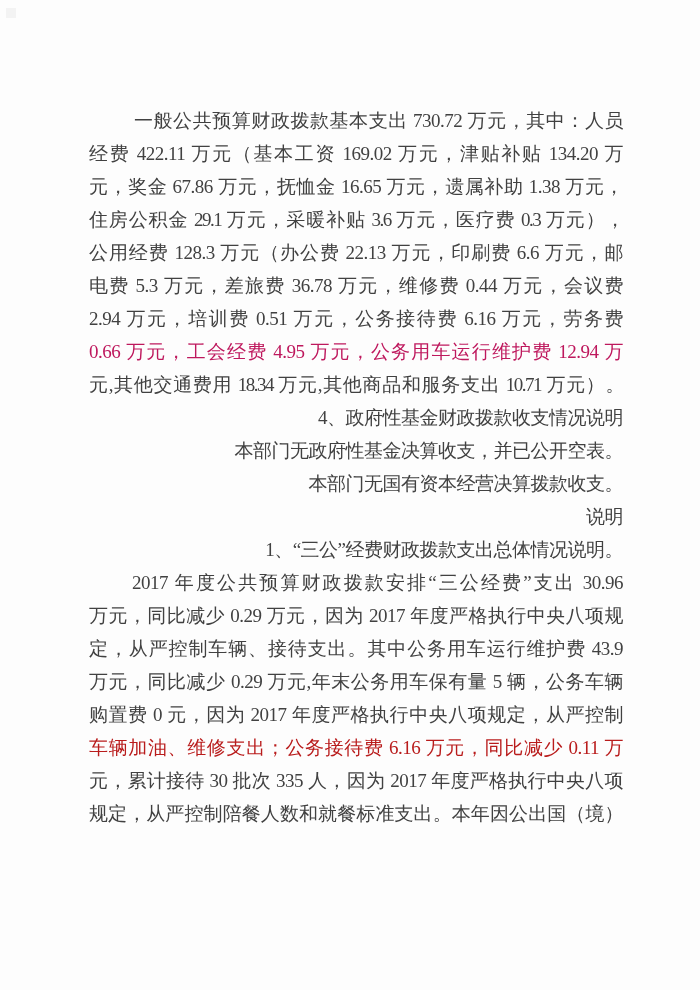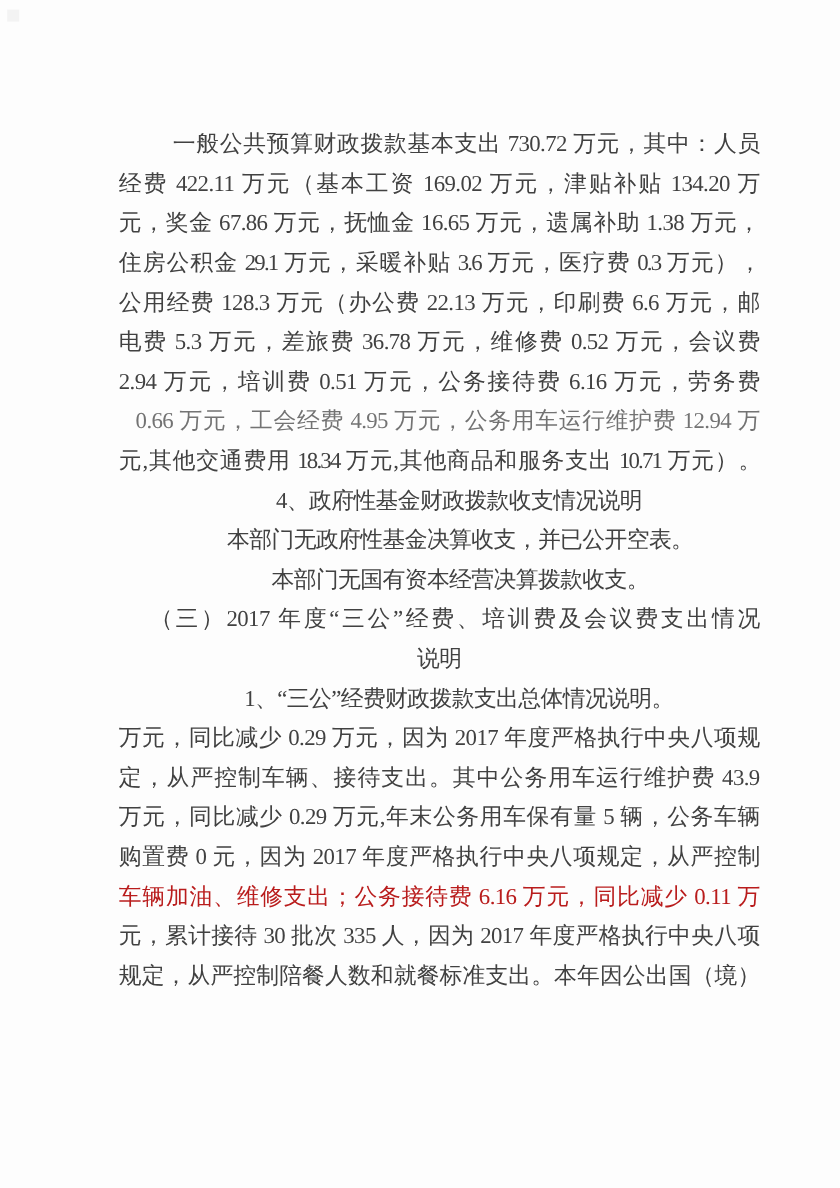--- a/index.html
+++ b/index.html
@@ -15,31 +15,31 @@
     overflow: hidden;
   }
   .scan-speck {
     position: absolute;
     left: 6px; top: 8px;
     width: 10px; height: 10px;
     background: #f3f3f3;
   }
   .doc-body {
     position: absolute;
-    left: 99px; top: 104px;
+    left: 89px; top: 104px;
     width: 534px;
   }
   .line {
     height: 33px;
     line-height: 33px;
     font-size: 19px;
     letter-spacing: -0.5px;
     color: #414141;
     white-space: nowrap;
-    text-align: center;
+    text-align: right;
   }
   .line.j {
     white-space: normal;
     text-align: justify;
     text-align-last: justify;
     text-justify: inter-character;
   }
   .line.tight {
     letter-spacing: -1.5px;
   }
@@ -48,30 +48,30 @@
 <body>
 
 <div class="page" style="background: rgb(253, 253, 253);">
   <div class="scan-speck"></div>
   <div class="doc-body" id="doc-body">
       <div class="line j" style="padding-left: 45px; color: rgb(65, 65, 65);">一般公共预算财政拨款基本支出 730.72 万元，其中：人员</div>
       <div class="line j" style="color: rgb(65, 65, 65);">经费 422.11 万元（基本工资 169.02 万元，津贴补贴 134.20 万</div>
       <div class="line j" style="color: rgb(65, 65, 65);">元，奖金 67.86 万元，抚恤金 16.65 万元，遗属补助 1.38 万元，</div>
       <div class="line j tight" style="color: rgb(65, 65, 65);">住房公积金 29.1 万元，采暖补贴 3.6 万元，医疗费 0.3 万元），</div>
       <div class="line j" style="color: rgb(65, 65, 65);">公用经费 128.3 万元（办公费 22.13 万元，印刷费 6.6 万元，邮</div>
-      <div class="line j" style="color: rgb(65, 65, 65);">电费 5.3 万元，差旅费 36.78 万元，维修费 0.52 万元，会议费</div>
+      <div class="line j" style="color: rgb(65, 65, 65);">电费 5.3 万元，差旅费 36.78 万元，维修费 0.44 万元，会议费</div>
       <div class="line j" style="color: rgb(65, 65, 65);">2.94 万元，培训费 0.51 万元，公务接待费 6.16 万元，劳务费</div>
-      <div class="line j" style="color: #737373; margin-left: 14px;">0.66 万元，工会经费 4.95 万元，公务用车运行维护费 12.94 万</div>
+      <div class="line j" style="color: #be185d;">0.66 万元，工会经费 4.95 万元，公务用车运行维护费 12.94 万</div>
       <div class="line j tight" style="color: rgb(65, 65, 65);">元,其他交通费用 18.34 万元,其他商品和服务支出 10.71 万元）。</div>
       <div class="line" style="padding-left: 33px; color: rgb(65, 65, 65);">4、政府性基金财政拨款收支情况说明</div>
       <div class="line" style="padding-left: 35px; color: rgb(65, 65, 65);">本部门无政府性基金决算收支，并已公开空表。</div>
       <div class="line" style="padding-left: 35px; color: rgb(65, 65, 65);">本部门无国有资本经营决算拨款收支。</div>
-      <div class="line j" style="padding-left: 26px; color: rgb(65, 65, 65);">（三）2017 年度“三公”经费、培训费及会议费支出情况</div>
       <div class="line" style="color: rgb(65, 65, 65);">说明</div>
       <div class="line" style="padding-left: 33px; color: rgb(65, 65, 65);">1、“三公”经费财政拨款支出总体情况说明。</div>
+      <div class="line j" style="padding-left: 43px; color: rgb(65, 65, 65);">2017 年度公共预算财政拨款安排“三公经费”支出 30.96</div>
       <div class="line j" style="color: rgb(65, 65, 65);">万元，同比减少 0.29 万元，因为 2017 年度严格执行中央八项规</div>
       <div class="line j" style="color: rgb(65, 65, 65);">定，从严控制车辆、接待支出。其中公务用车运行维护费 43.9</div>
       <div class="line j" style="color: rgb(65, 65, 65);">万元，同比减少 0.29 万元,年末公务用车保有量 5 辆，公务车辆</div>
       <div class="line j" style="color: rgb(65, 65, 65);">购置费 0 元，因为 2017 年度严格执行中央八项规定，从严控制</div>
       <div class="line j" style="color: #b91c1c;">车辆加油、维修支出；公务接待费 6.16 万元，同比减少 0.11 万</div>
       <div class="line j" style="color: rgb(65, 65, 65);">元，累计接待 30 批次 335 人，因为 2017 年度严格执行中央八项</div>
       <div class="line j" style="color: rgb(65, 65, 65);">规定，从严控制陪餐人数和就餐标准支出。本年因公出国（境）</div>
     </div>
 </div>
 

